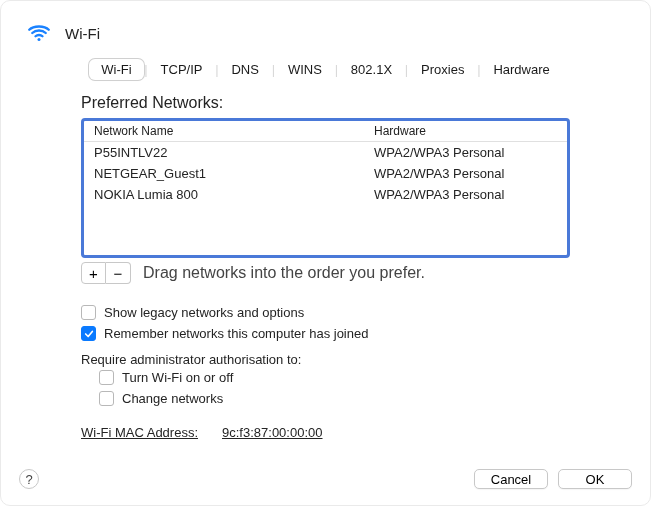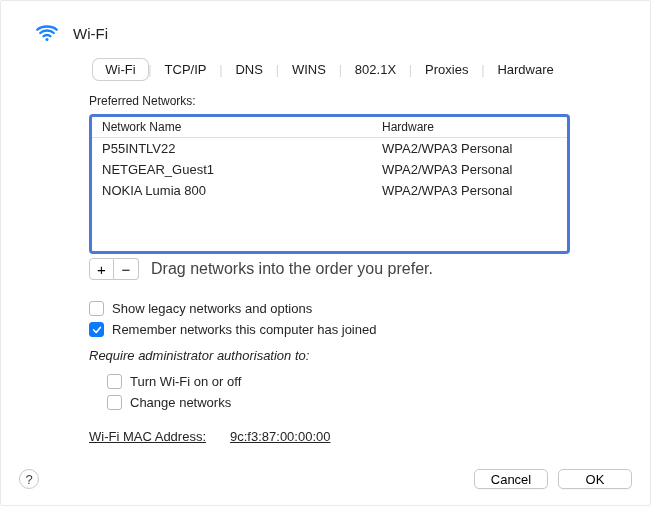--- a/index.html
+++ b/index.html
@@ -8,23 +8,23 @@
     font-family: -apple-system, "Helvetica Neue", Arial, sans-serif;
     font-size: 13px;
     color: #242424;
     background: #fff;
   }
   .window {
     width: 651px;
     height: 506px;
     background: #fff;
     position: relative;
-    padding: 14px 18px 18px 26px;
+    padding: 14px 18px 18px 18px;
     border: 1px solid #eaeaea;
-    border-radius: 2px;
+    border-radius: 10px;
   }
   .title-row {
     display: flex;
     align-items: center;
     gap: 12px;
     padding: 4px 0 12px 6px;
   }
   .wifi-icon-main {
     width: 28px; height: 28px;
     display: flex; align-items: center; justify-content: center;
@@ -58,21 +58,21 @@
     color: #d8d8d8;
     font-size: 13px;
     user-select: none;
   }
   .tab-sep::before { content: "|"; }
 
   .content {
     padding: 0 62px 0 62px;
   }
   .section-label {
-    font-size: 12px;
+    font-size: 16px;
     margin: 6px 0 6px 0;
   }
   .network-box {
     border: 3px solid #4a79d8;
     border-radius: 4px;
     height: 140px;
     background: #fff;
     overflow: hidden;
   }
   .net-header, .net-row {
@@ -146,21 +146,21 @@
     cursor: pointer;
     flex-shrink: 0;
   }
   .chk.checked {
     background: #0a7aff;
     border-color: #0a7aff;
   }
   .chk.checked svg { display:block; }
   .chk svg { display:none; }
 
-  .admin-title { margin-top: 8px; margin-bottom: 8px; font-style: italic; }
+  .admin-title { margin-top: 8px; margin-bottom: 0; }
   .indent { padding-left: 18px; }
 
   .mac-row {
     display: flex;
     gap: 24px;
     margin-top: 16px;
     text-decoration: underline;
   }
 
   .footer {

